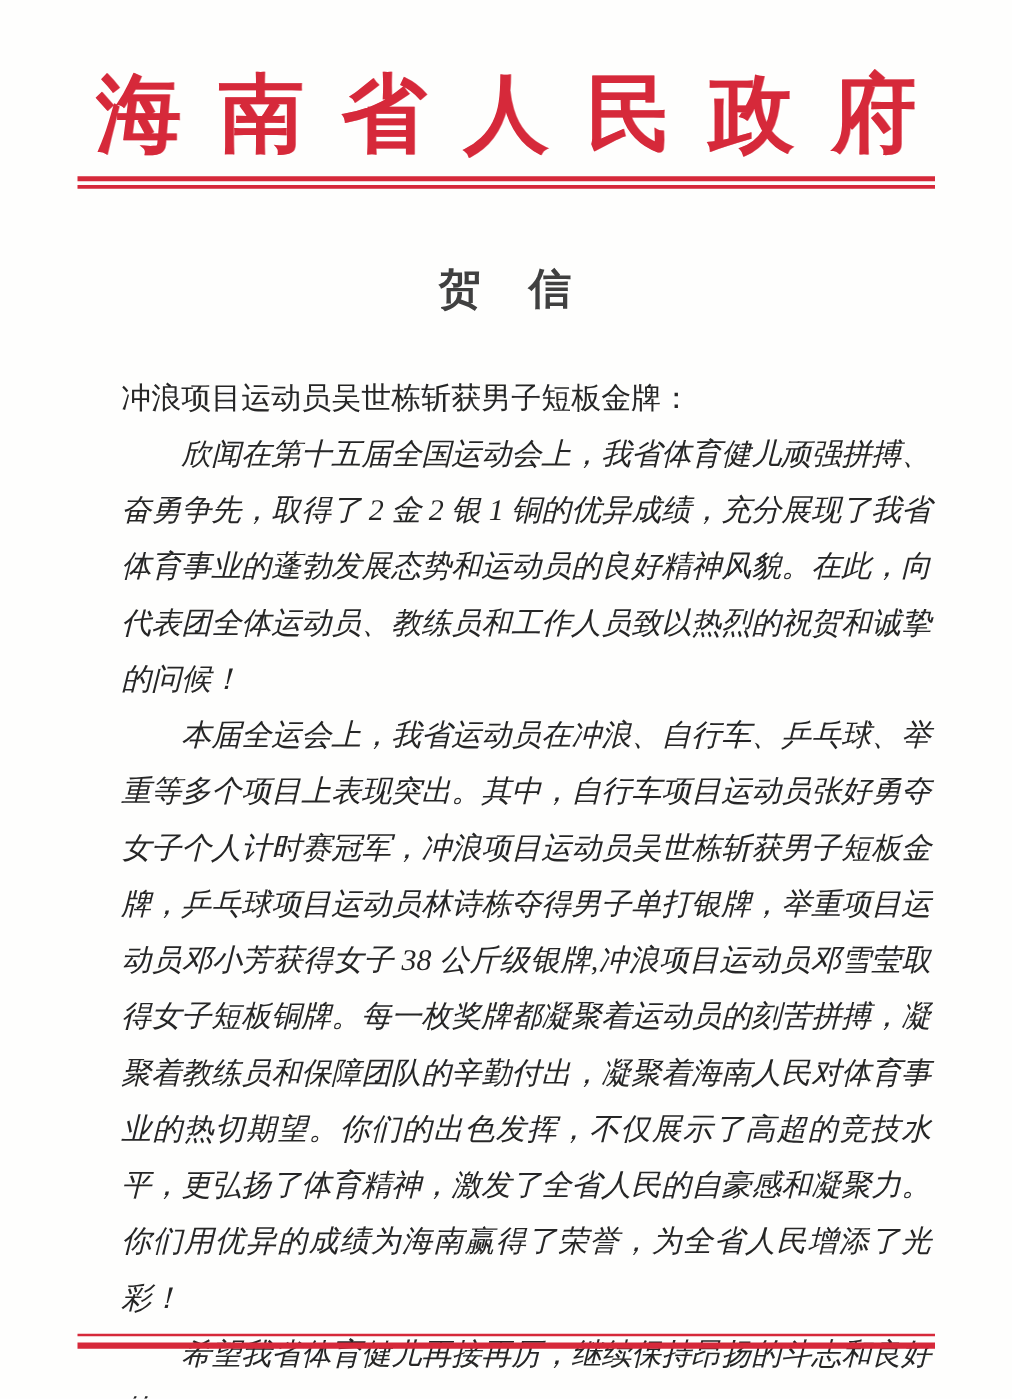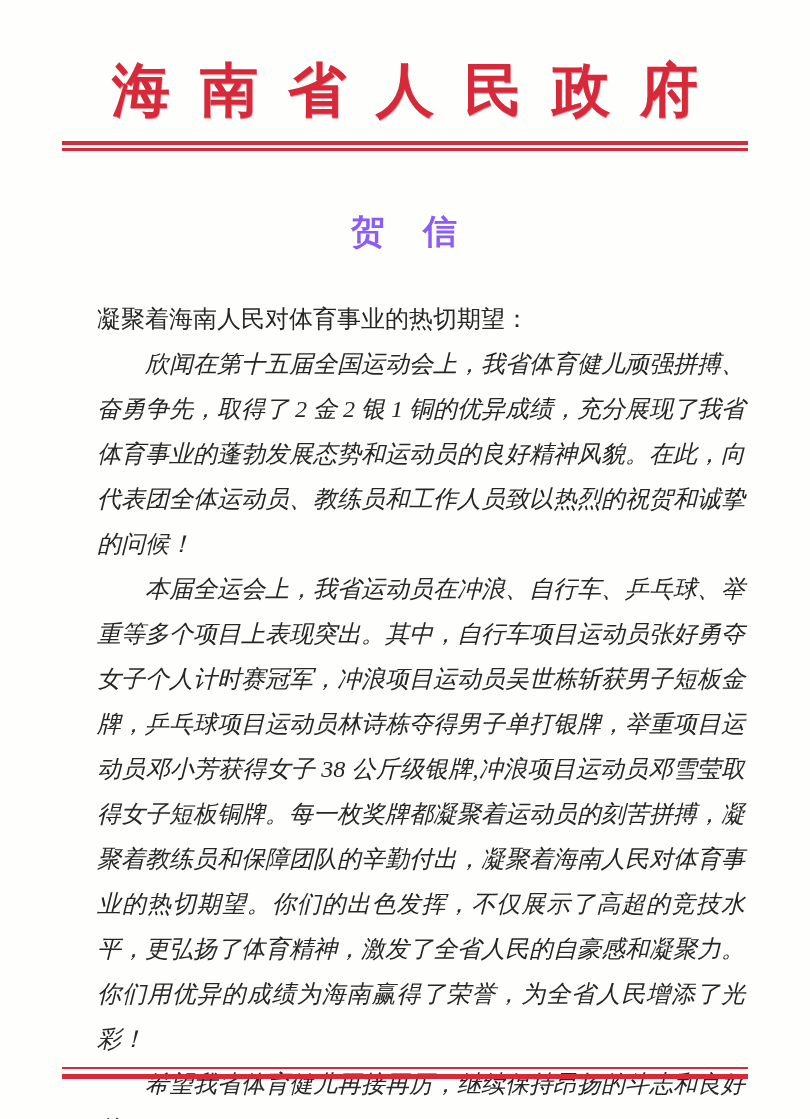--- a/index.html
+++ b/index.html
@@ -18,21 +18,21 @@
     width: var(--page-w);
     height: var(--page-h);
     background: #fefefd;
     overflow: hidden;
   }
   
   .letterhead {
     margin-top: 54px;
     text-align: center;
     color: var(--accent);
-    font-size: 58px;
+    font-size: 68px;
     font-weight: bold;
     letter-spacing: 30px;
     padding-left: 30px; 
     line-height: 74px;
     text-shadow: 0.5px 0.5px 0 rgba(214,41,58,0.55);
     white-space: nowrap;
   }
   
   .rule {
     margin-left: 62px;
@@ -52,21 +52,21 @@
     height: 12px;
     border-top: 2px solid var(--accent);
     border-bottom: 5px solid var(--accent);
   }
   
   .doc-title {
     margin-top: 60px;
     text-align: center;
     font-size: 34px;
     font-weight: bold;
-    color: #8b5cf6;
+    color: #404040;
     letter-spacing: 2px;
     line-height: 42px;
   }
   
   .letter-body {
     margin-top: 44px;
     margin-left: 97px;
     width: 648px;
     font-size: 24px;
     line-height: 45px;
@@ -86,21 +86,21 @@
 
 <div class="page">
 
   <div class="letterhead">海南省人民政府</div>
 
   <div class="rule rule-top"></div>
 
   <div class="doc-title">贺　信</div>
 
   <div class="letter-body">
-    <p class="salutation">凝聚着海南人民对体育事业的热切期望：</p>
+    <p class="salutation">冲浪项目运动员吴世栋斩获男子短板金牌：</p>
     <p class="para">欣闻在第十五届全国运动会上，我省体育健儿顽强拼搏、奋勇争先，取得了 2 金 2 银 1 铜的优异成绩，充分展现了我省体育事业的蓬勃发展态势和运动员的良好精神风貌。在此，向代表团全体运动员、教练员和工作人员致以热烈的祝贺和诚挚的问候！</p>
     <p class="para">本届全运会上，我省运动员在冲浪、自行车、乒乓球、举重等多个项目上表现突出。其中，自行车项目运动员张好勇夺女子个人计时赛冠军，冲浪项目运动员吴世栋斩获男子短板金牌，乒乓球项目运动员林诗栋夺得男子单打银牌，举重项目运动员邓小芳获得女子 38 公斤级银牌,冲浪项目运动员邓雪莹取得女子短板铜牌。每一枚奖牌都凝聚着运动员的刻苦拼搏，凝聚着教练员和保障团队的辛勤付出，凝聚着海南人民对体育事业的热切期望。你们的出色发挥，不仅展示了高超的竞技水平，更弘扬了体育精神，激发了全省人民的自豪感和凝聚力。你们用优异的成绩为海南赢得了荣誉，为全省人民增添了光彩！</p>
     <p class="para">希望我省体育健儿再接再厉，继续保持昂扬的斗志和良好的</p>
   </div>
 
   <div class="rule-bottom"></div>
 
 </div>
 
 </body></html>

